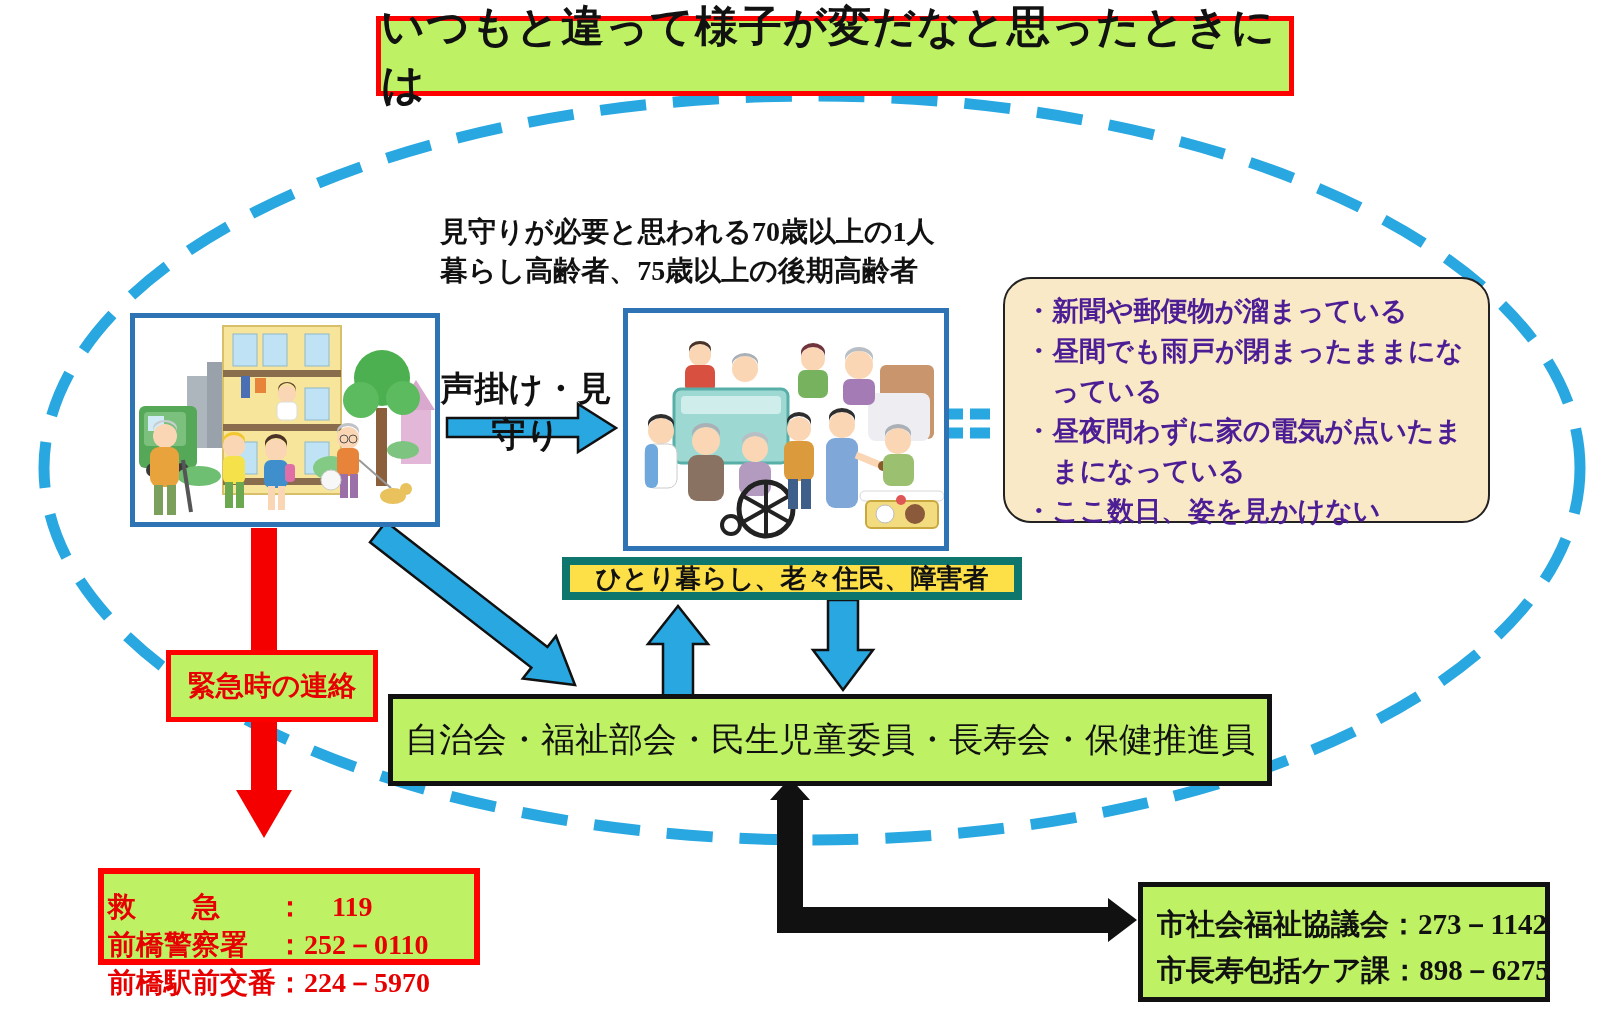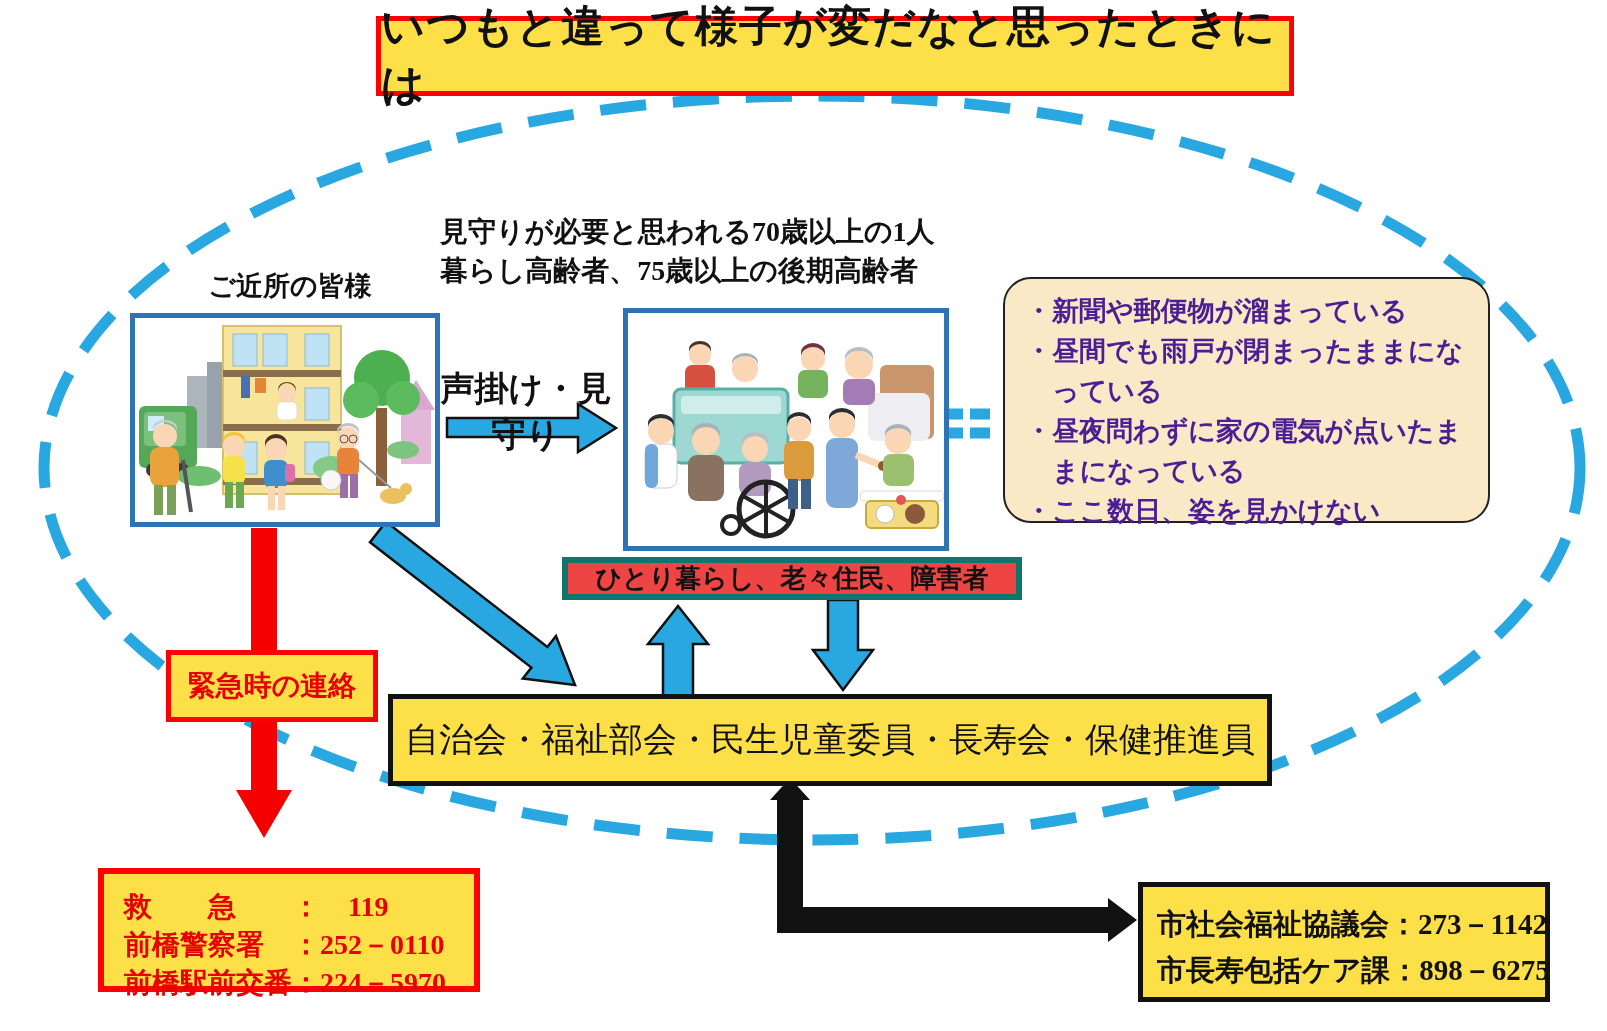--- a/index.html
+++ b/index.html
@@ -2,21 +2,21 @@
 <html><head>
 <meta charset="utf-8">
 <style>
   html,body{margin:0;padding:0;background:#fff;}
   #stage{position:relative;width:1607px;height:1031px;background:#fff;overflow:hidden;
          font-family:"Liberation Serif","DejaVu Serif",serif;}
   .abs{position:absolute;box-sizing:border-box;}
   .serif{font-family:"Liberation Serif","DejaVu Serif",serif;}
   .sans{font-family:"Liberation Sans","DejaVu Sans",sans-serif;}
   #overlay{position:absolute;left:0;top:0;z-index:1;}
-  .box{background:#fde047;z-index:2;}
+  .box{background:#bef264;z-index:2;}
   
   #title-box{left:376px;top:16px;width:918px;height:80px;border:5px solid #FF0000;
              display:flex;align-items:center;justify-content:center;
              font-size:43px;font-weight:bold;color:#111;letter-spacing:1px;}
   
   #watch-caption{left:440px;top:212px;width:570px;text-align:left;z-index:2;
                  font-size:28px;font-weight:600;color:#111;line-height:39px;}
   
   #neighbors-label{left:170px;top:268px;width:240px;text-align:center;z-index:2;
                    font-size:27px;font-weight:600;color:#111;}
@@ -25,34 +25,34 @@
   #middle-picture{left:623px;top:308px;width:326px;height:243px;border:5px solid #2E74B5;}
   
   #voice-label{left:438px;top:366px;width:176px;text-align:center;z-index:2;
                font-size:34px;font-weight:bold;color:#111;}
   
   #signs-box{left:1003px;top:277px;width:487px;height:246px;background:#F9E9C6;
              border:2px solid #222;border-radius:28px;padding:12px 16px 8px 20px;
              font-size:27px;font-weight:600;color:#4c1d95;line-height:40px;z-index:2;}
   .bullet{padding-left:1em;text-indent:-1em;}
   
-  #target-label-box{left:562px;top:557px;width:460px;height:43px;background:#ef4444;
-                    border:6px solid #0f766e;display:flex;align-items:center;justify-content:center;
+  #target-label-box{left:562px;top:557px;width:460px;height:43px;background:#fde047;
+                    border:8px solid #0f766e;display:flex;align-items:center;justify-content:center;
                     font-size:26px;font-weight:bold;color:#111;z-index:2;}
   
   #org-box{left:388px;top:694px;width:884px;height:92px;border:5px solid #111;
            display:flex;align-items:center;justify-content:center;
            font-size:34px;color:#111;z-index:2;}
   
   #emergency-label-box{left:166px;top:650px;width:212px;height:72px;border:5px solid #FF0000;
                        display:flex;align-items:center;justify-content:center;
                        font-size:28px;font-weight:bold;color:#E60000;z-index:2;}
   
-  #emergency-box{left:98px;top:868px;width:382px;height:124px;border:6px solid #FF0000;
-                 padding:14px 20px;font-size:28px;font-weight:bold;color:#E60000;
+  #emergency-box{left:98px;top:868px;width:382px;height:97px;border:6px solid #FF0000;
+                 padding:14px 4px;font-size:28px;font-weight:bold;color:#E60000;
                  line-height:38px;white-space:nowrap;z-index:2;}
   
   #city-box{left:1138px;top:882px;width:412px;height:120px;border:5px solid #111;
             padding:14px 14px;font-size:29px;font-weight:bold;color:#111;
             line-height:46px;white-space:nowrap;z-index:2;}
 </style>
 </head>
 <body>
 
 <div id="stage">
@@ -80,21 +80,20 @@
 
   <div id="title-box" class="abs box serif">
     <span>いつもと違って様子が変だなと思ったときには</span>
   </div>
 
   <div id="watch-caption" class="abs serif">
     <div>見守りが必要と思われる70歳以上の1人</div>
     <div>暮らし高齢者、75歳以上の後期高齢者</div>
   </div>
 
-  <div id="neighbors-label" class="abs serif">ご近所の皆様</div>
 
   <div id="left-picture" class="abs box">
     <svg width="300" height="204" viewBox="0 0 300 204">
       <rect x="0" y="0" width="300" height="204" fill="#fff"></rect>
       <g>
         <rect x="52" y="58" width="26" height="72" fill="#ADB5BD"></rect>
         <rect x="72" y="44" width="18" height="86" fill="#99A2AA"></rect>
       </g>
       <g>
         <polygon points="262,92 300,92 281,62" fill="#D9A8CE"></polygon>

